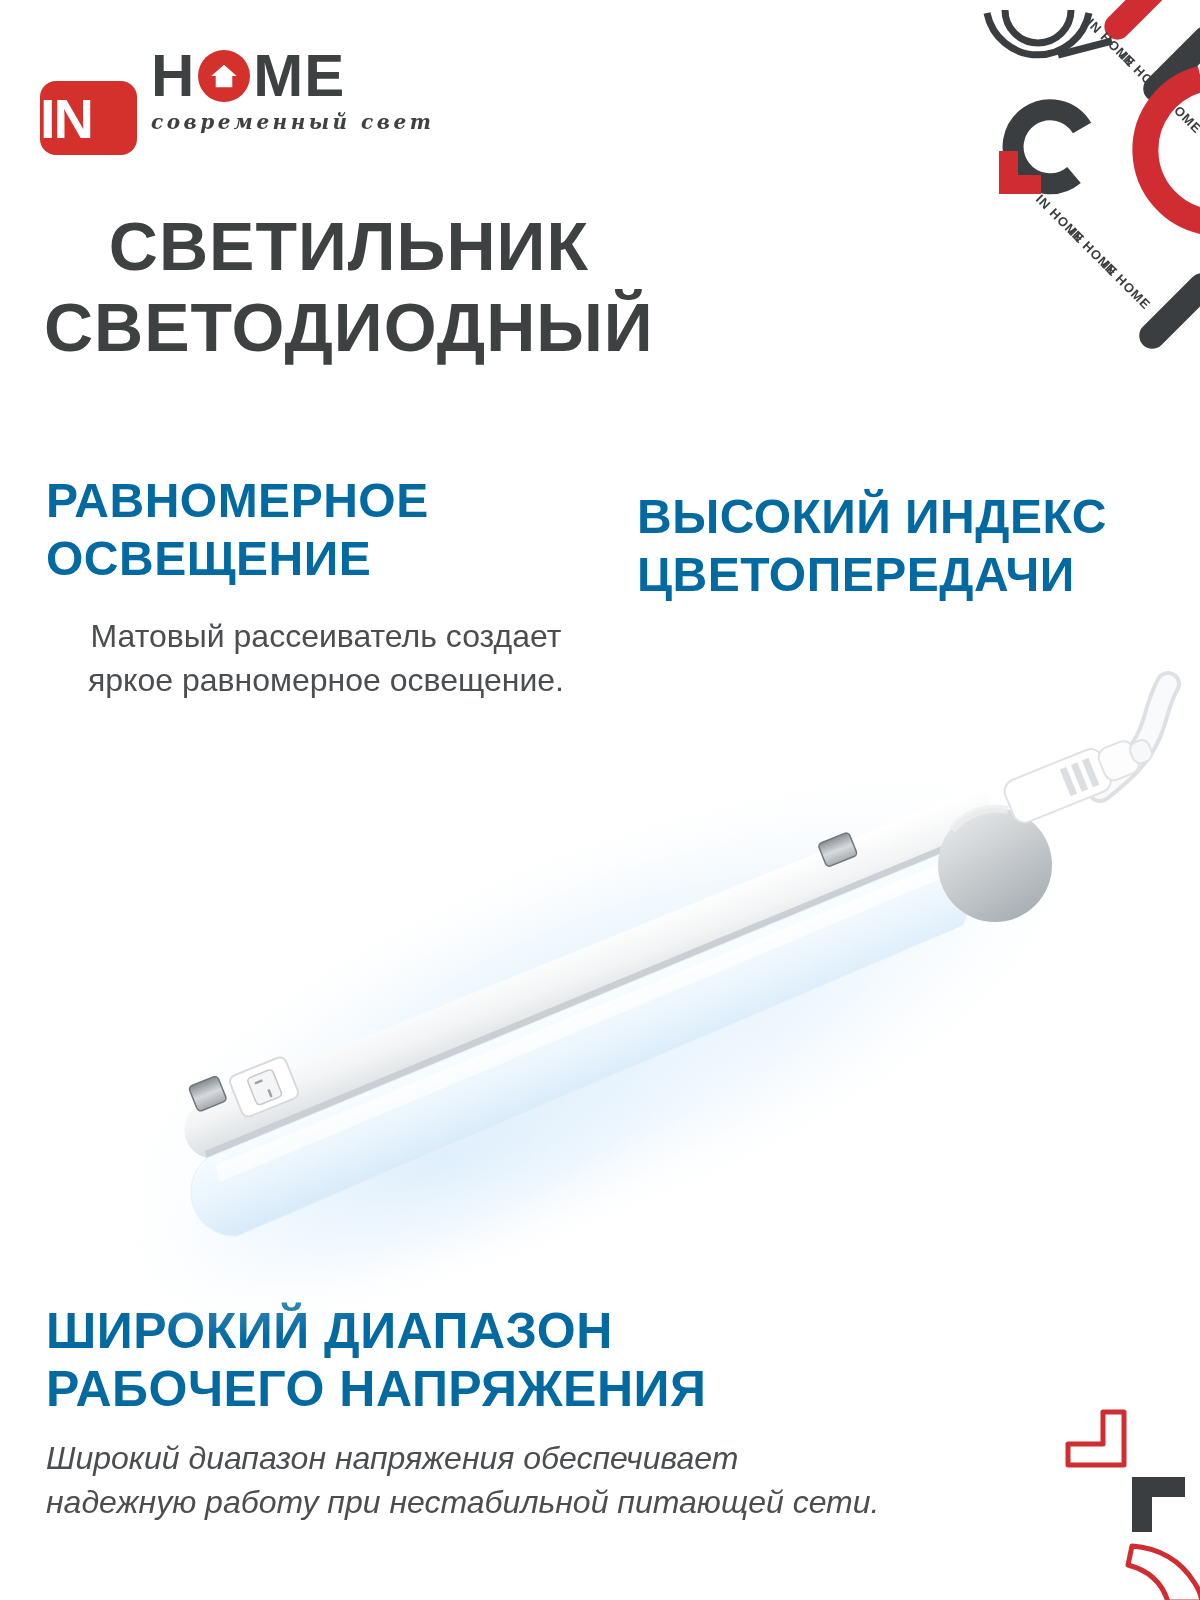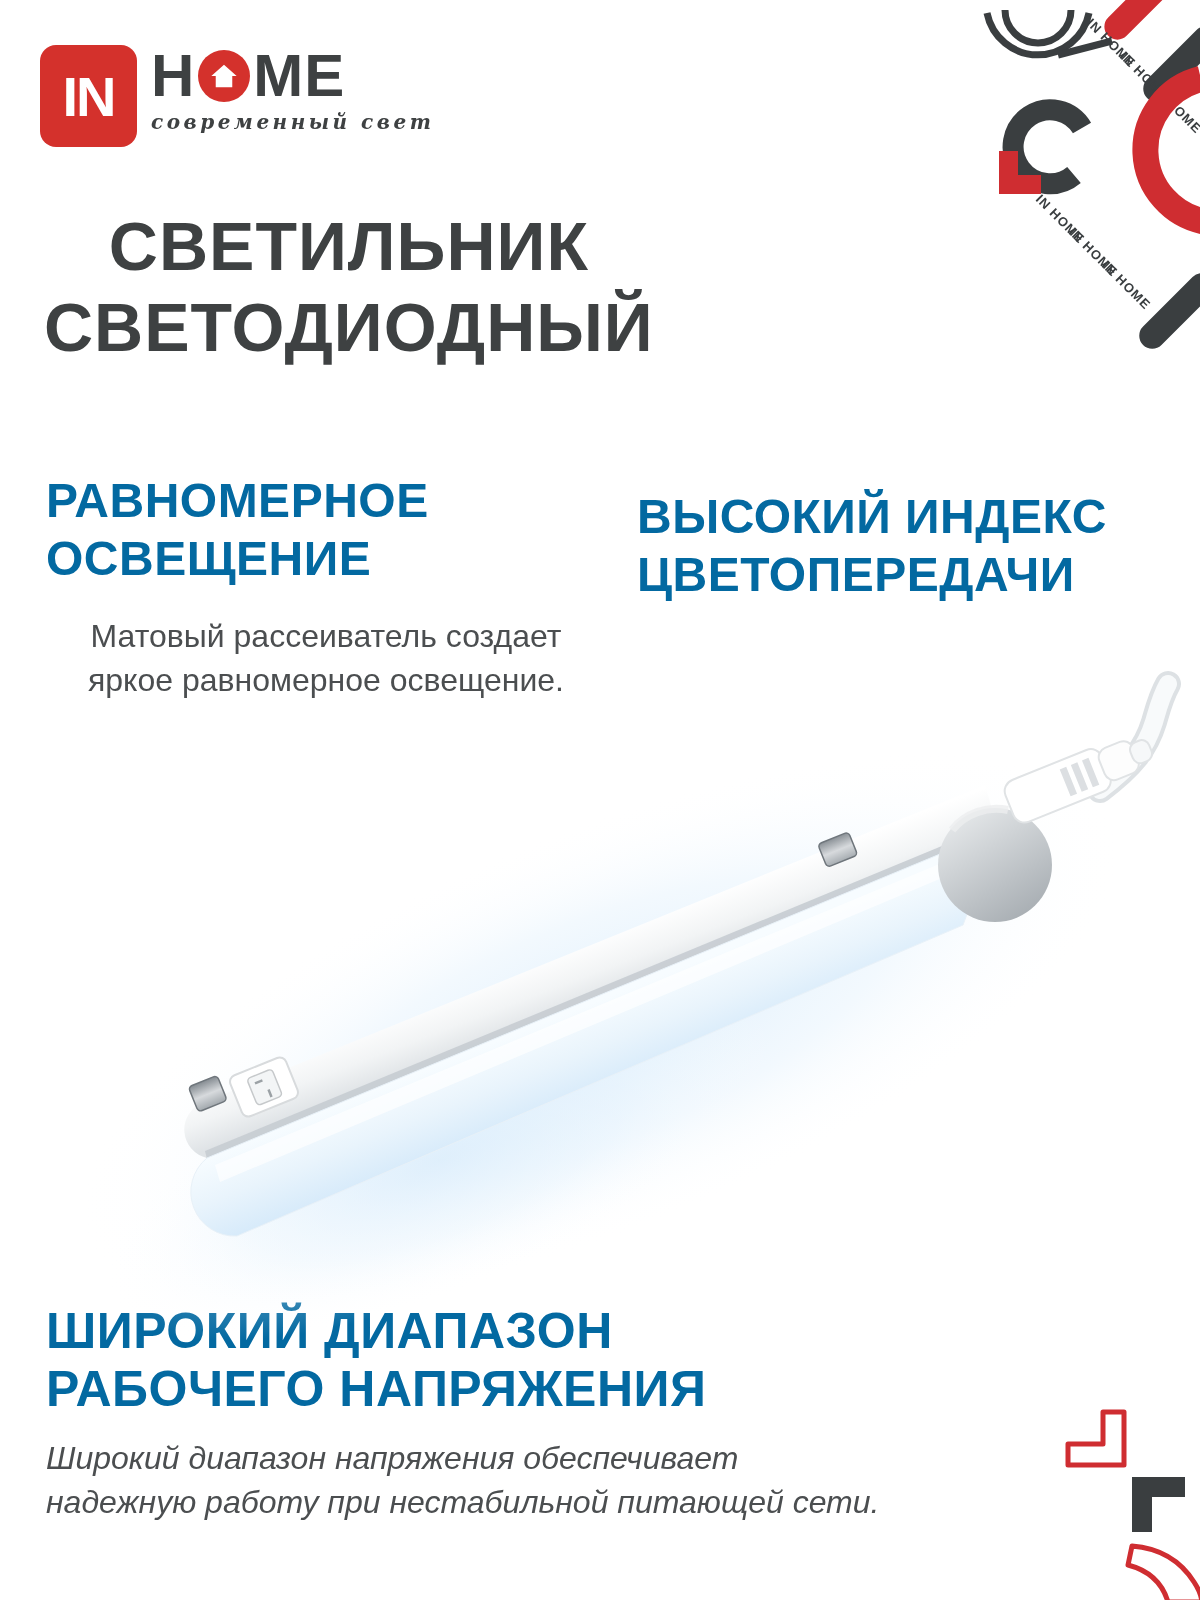--- a/index.html
+++ b/index.html
@@ -6,23 +6,23 @@
   body{background:#888;}
   .page{
     position:relative;width:1200px;height:1600px;margin:0 auto;
     background:#ffffff;overflow:hidden;
     font-family:"Liberation Sans", sans-serif;
     -webkit-font-smoothing:antialiased;
   }
   
   .logo{position:absolute;left:40px;top:45px;display:flex;}
   .logo-box{
-    width:97px;height:102px;background:#d4312c;border-radius:16px;
-    display:flex;align-items:center;justify-content:center;
-    color:#fff;font-size:56px;font-weight:700;letter-spacing:-2px;
+    width:97px;height:74px;background:#d4312c;border-radius:16px;
+    display:flex;align-items:center;justify-content:flex-start;
+    color:#fff;font-size:56px;font-weight:700;letter-spacing:-2px;margin-top:36px;
   }
   .logo-right{margin-left:14px;}
   .logo-home{display:flex;align-items:center;height:58px;margin-top:2px;}
   .logo-home .ltr{font-size:60px;font-weight:700;color:#3e4142;letter-spacing:1px;line-height:1;}
   .logo-o{
     width:52px;height:52px;border-radius:50%;background:#d4312c;
     display:flex;align-items:center;justify-content:center;margin:0 3px;
   }
   .logo-tagline{
     margin-top:5px;font-family:"DejaVu Serif", serif;font-style:italic;

